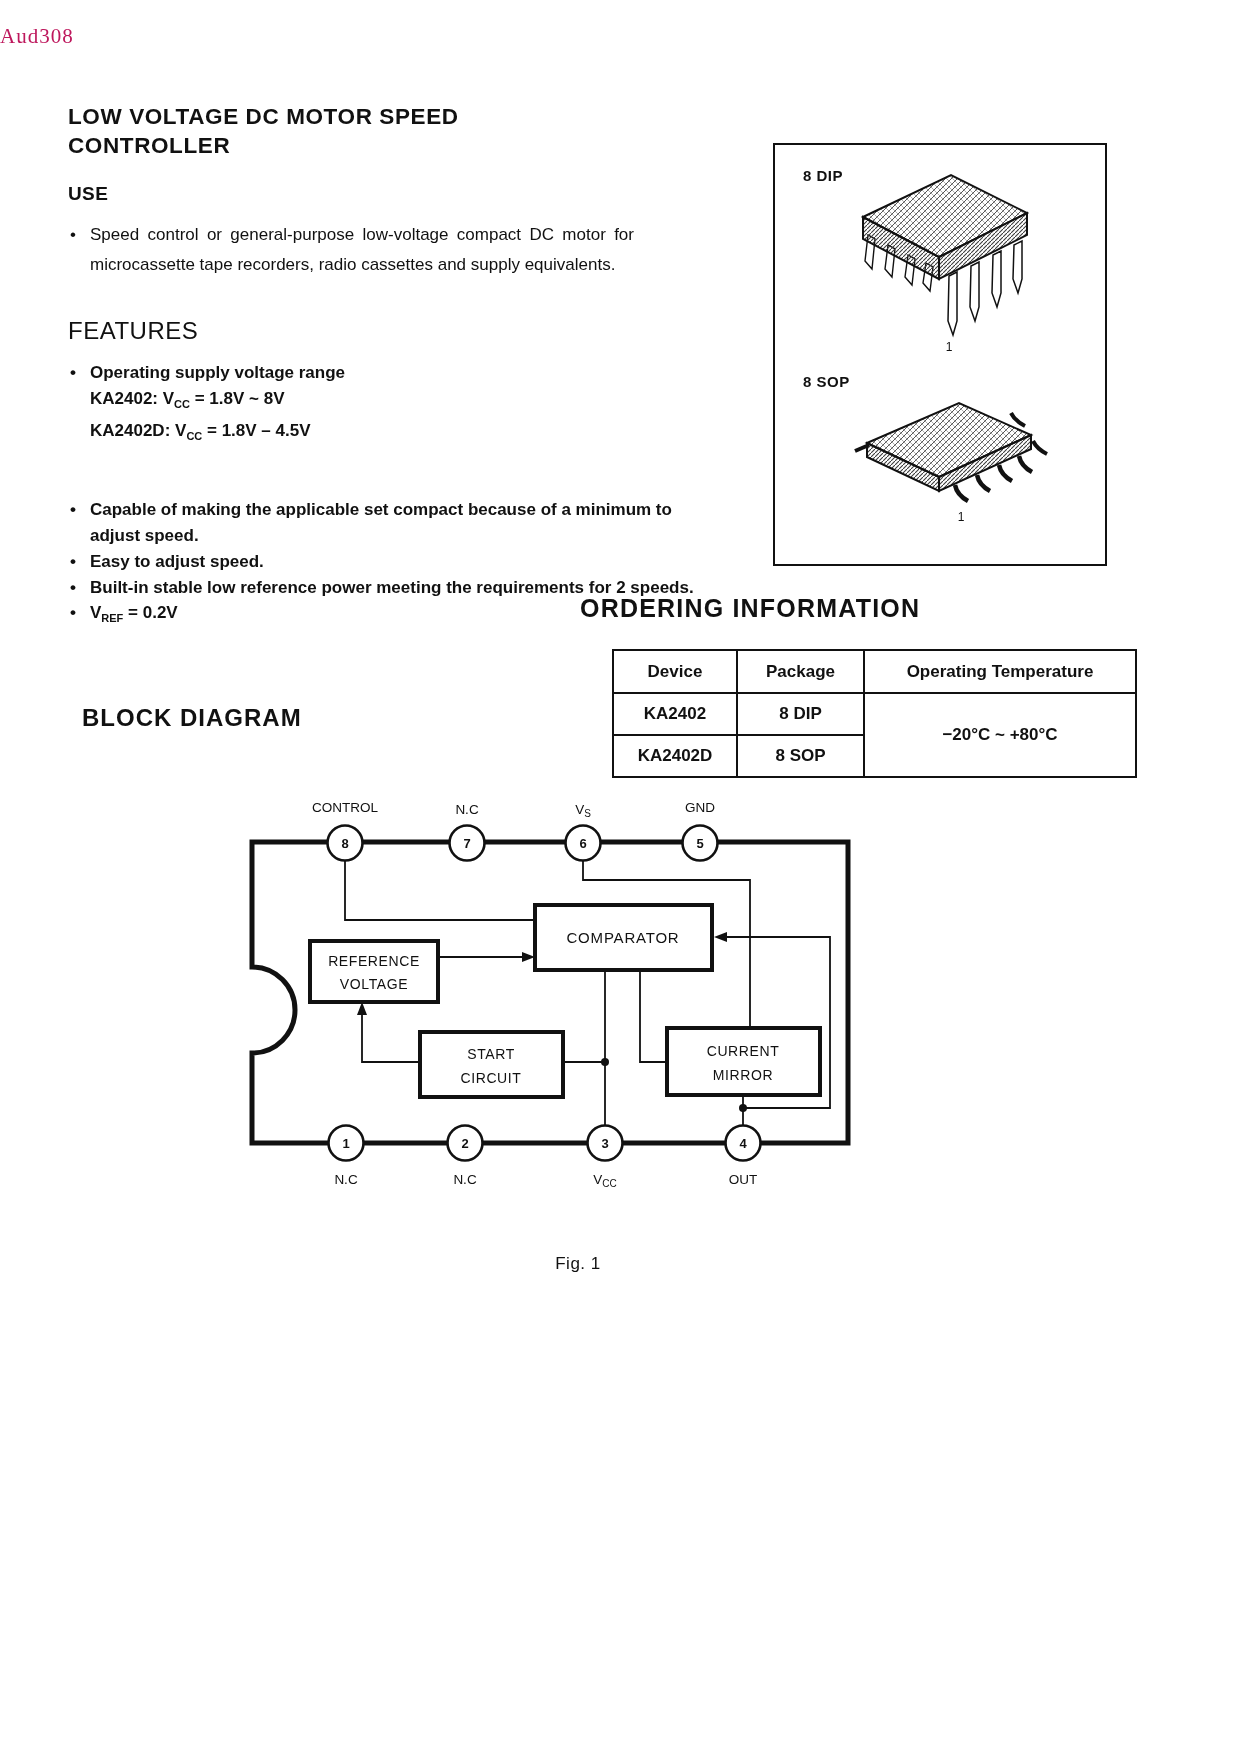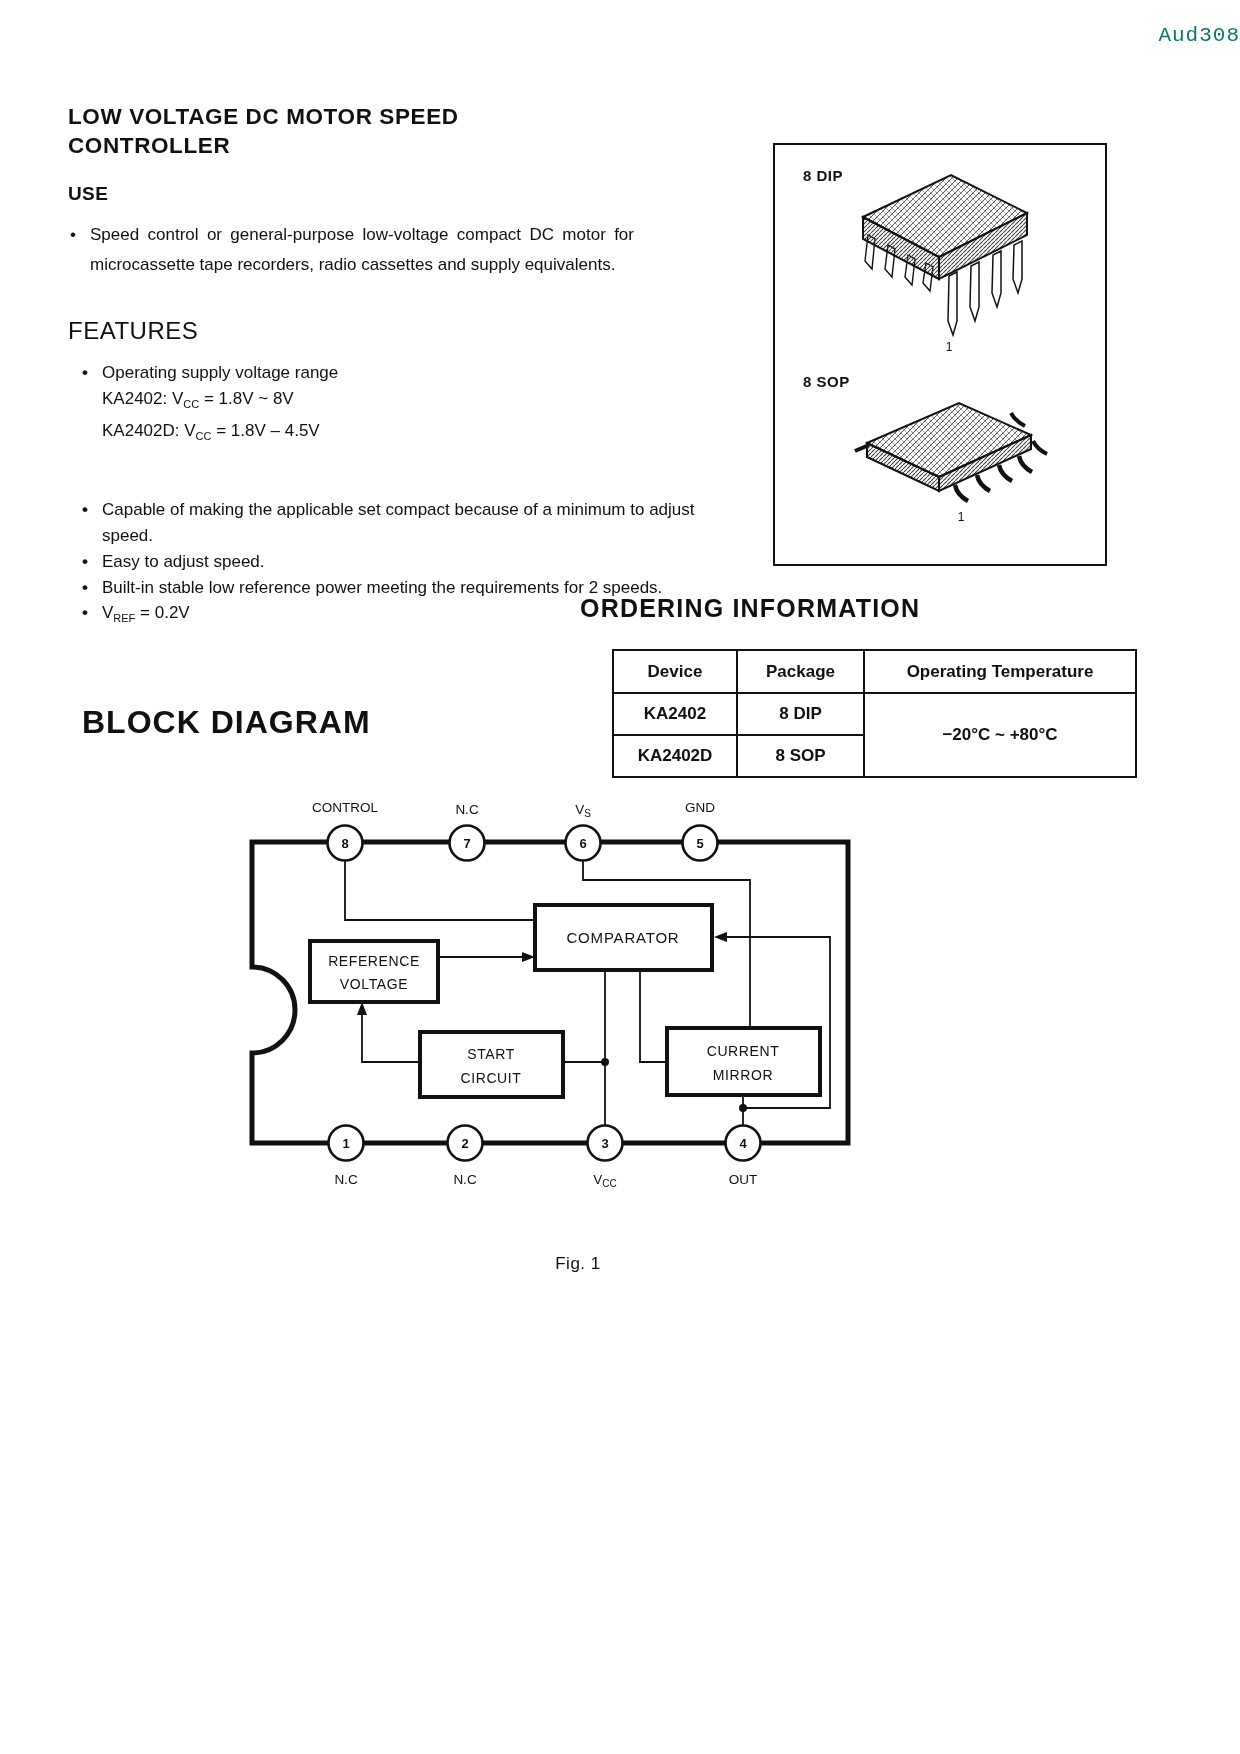--- a/index.html
+++ b/index.html
@@ -4,44 +4,44 @@
 <style>
   html,body { margin:0; padding:0; background:#e8e8e8; }
   .page {
     position:relative; width:1240px; height:1754px; margin:0 auto;
     background:#ffffff; color:#111;
     font-family:"Liberation Sans", sans-serif;
     overflow:hidden;
   }
   .doc-header {
     position:absolute; top:24px; left:0; width:100%;
-    text-align:right; font-family:Liberation Mono, monospace;
-    font-size:21px; letter-spacing:1px; color:#0f766e;
+    text-align:left; font-family:Liberation Serif, serif;
+    font-size:21px; letter-spacing:1px; color:#be185d;
   }
   .title {
     position:absolute; left:68px; top:102px;
     font-size:22.5px; font-weight:bold; line-height:29px; letter-spacing:0.6px;
   }
   .h-use {
     position:absolute; left:68px; top:183px;
     font-size:19px; font-weight:bold; letter-spacing:0.4px;
   }
   .use-text {
     position:absolute; left:68px; top:220px; width:566px;
     font-size:17px; line-height:29.5px; text-align:justify;
     padding-left:22px; box-sizing:border-box;
   }
   .use-text::before { content:"•"; position:absolute; left:2px; top:0; }
   .h-features {
     position:absolute; left:68px; top:317px;
     font-size:24px; font-weight:normal; letter-spacing:0.5px;
   }
   .features {
-    position:absolute; left:80px; top:360px; width:640px;
-    font-size:17px; font-weight:normal; line-height:25.8px;
+    position:absolute; left:68px; top:360px; width:640px;
+    font-size:17px; font-weight:bold; line-height:25.8px;
   }
   .fl { position:relative; padding-left:22px; }
   .fl.bul::before { content:"•"; position:absolute; left:2px; top:0; font-weight:bold; }
   .fl.w1 { width:600px;margin-top:47px; }
   .fl.w2 { width:642px; }
   sub { font-size:11px; }
   .pkg-box {
     position:absolute; left:773px; top:143px; width:330px; height:419px;
     border:2px solid #111;
   }
@@ -60,21 +60,21 @@
   table.ordering th, table.ordering td {
     border:2.5px solid #111; text-align:center; padding:4px;
   }
   table.ordering th { height:33px; }
   table.ordering td { height:32px; }
   .col-dev { width:114px; }
   .col-pkg { width:117px; }
   .col-temp { width:262px; }
   .h-block {
     position:absolute; left:82px; top:704px;
-    font-size:32px; font-weight:bold; letter-spacing:1px;text-align:right;
+    font-size:24px; font-weight:bold; letter-spacing:1px;text-align:right;
   }
   .diagram-svg { position:absolute; left:230px; top:780px; }
   .fig-caption {
     position:absolute; left:518px; top:1254px; width:120px;
     text-align:center; font-size:17px; font-weight:normal; letter-spacing:0.5px;
   }
   .svgtxt { font-family:"Liberation Sans", sans-serif; fill:#111; }
 </style>
 </head>
 <body>

